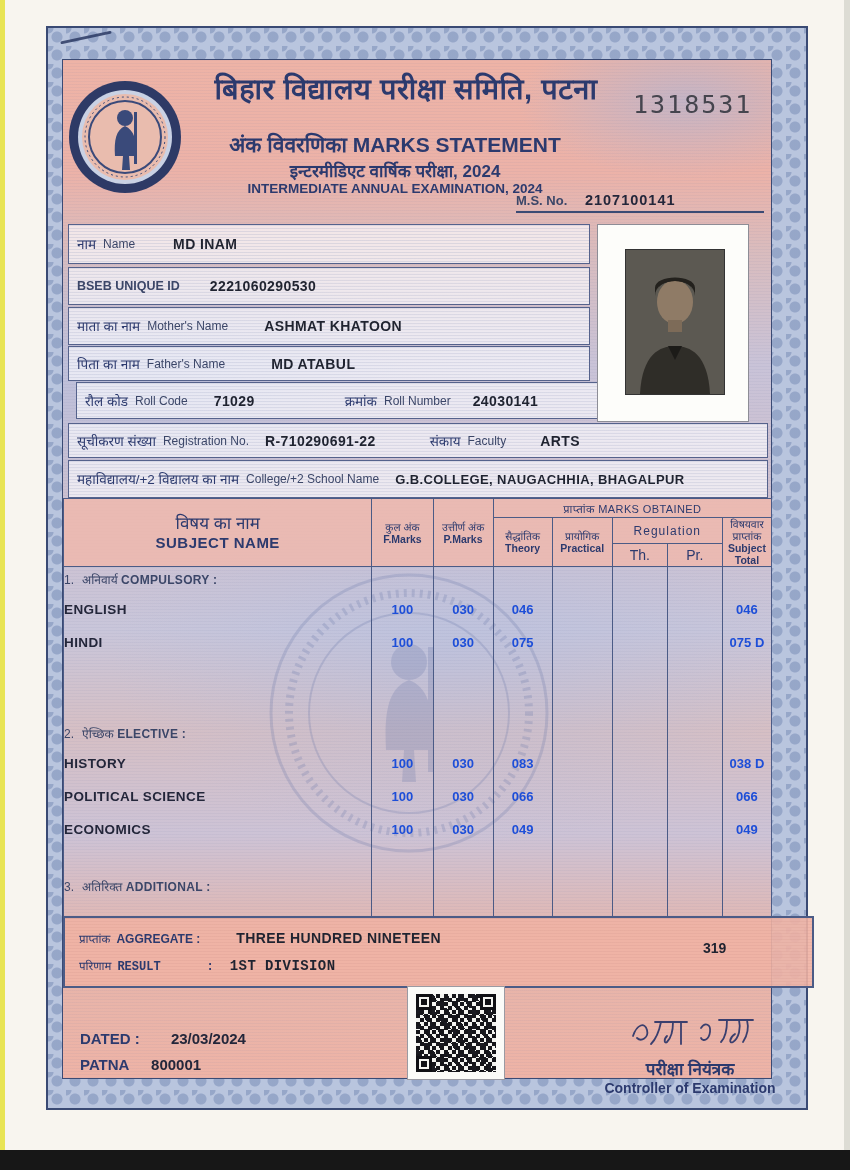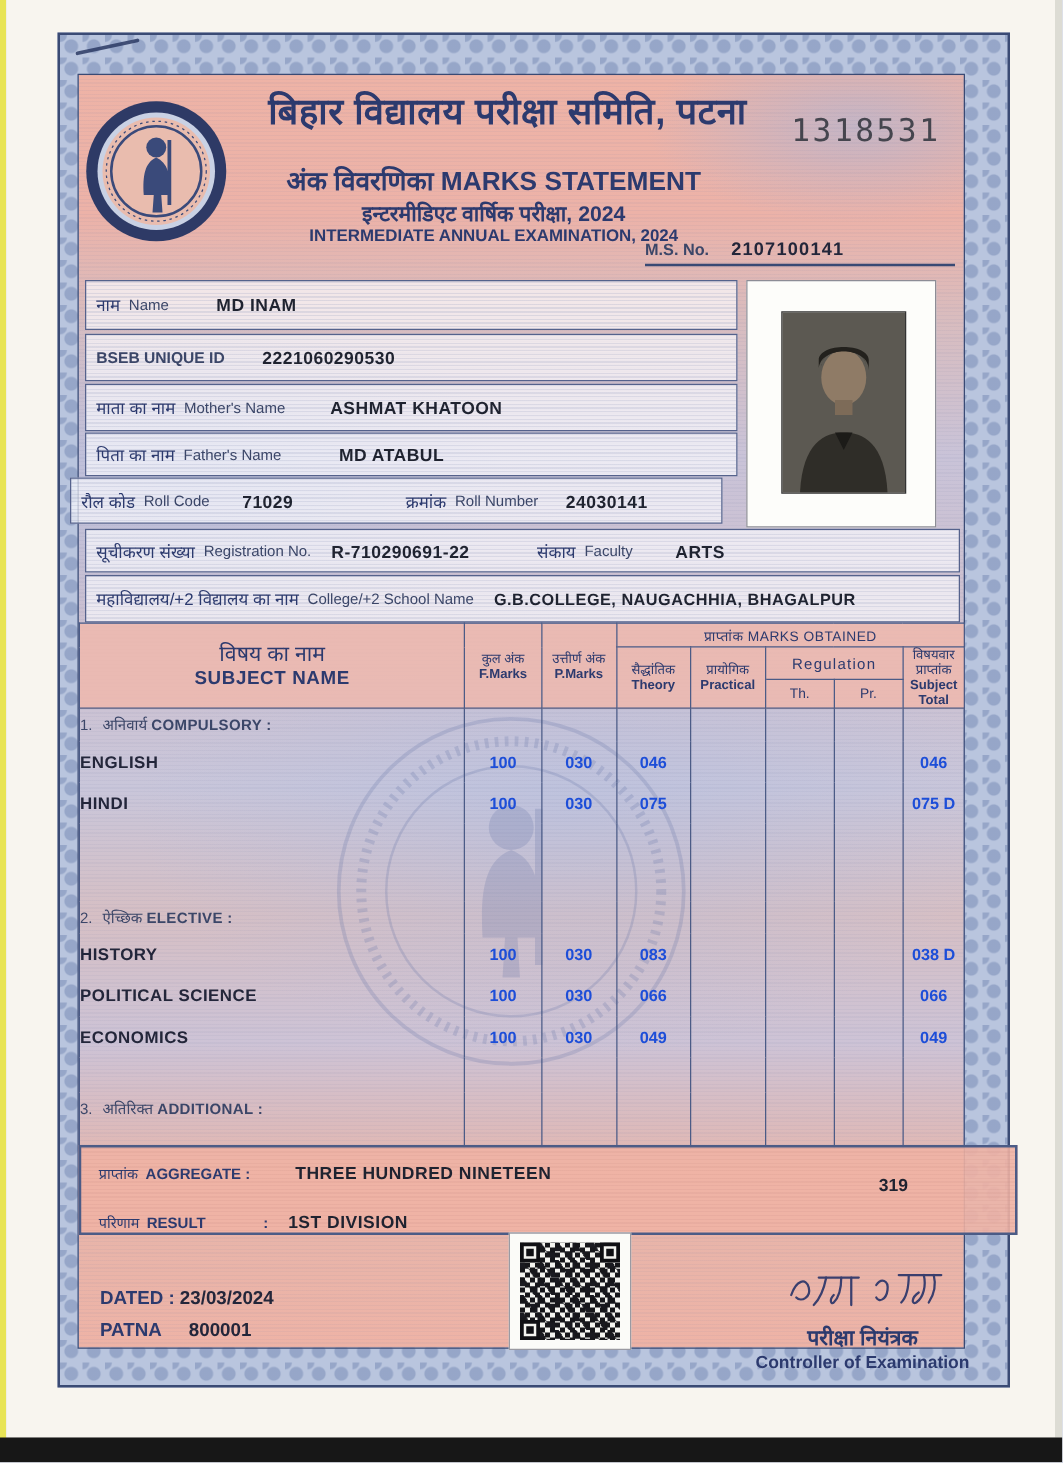--- a/index.html
+++ b/index.html
@@ -54,21 +54,21 @@
                  font-weight:normal;}
   table.marks td{border-left:1px solid #4b5b86;border-right:1px solid #4b5b86;padding:0;vertical-align:middle;}
   table.marks{border:1px solid #4b5b86;}
   tr.last-row td{border-bottom:1px solid #4b5b86;}
   .h-hi{display:block;font-size:10.5px;color:#2c3a6e;line-height:12px;}
   .h-en{display:block;font-size:10.5px;font-weight:bold;color:#2c3a6e;line-height:12px;}
   .h-subj .h-hi{font-size:17px;line-height:20px;}
   .h-subj .h-en{font-size:15px;line-height:18px;letter-spacing:.5px;}
   .h-obt{font-size:11px;font-weight:bold;letter-spacing:.4px;}
   .h-reg{font-size:12px;letter-spacing:1px;color:#2c3a6e;}
-  .h-thpr{font-size:11px;font-weight:bold;}
+  .h-thpr{font-size:14px;font-weight:bold;}
   .sec-lbl{font-size:12px;color:#3b4668;padding-left:8px;}
   .sec-lbl .no{margin-right:8px;}
   .sec-lbl .en{font-weight:bold;letter-spacing:.3px;}
   td.subj{font-size:13.5px;font-weight:bold;color:#23263a;padding-left:42px;letter-spacing:.4px;}
   td.num{text-align:center;font-size:13px;font-weight:bold;color:#1d4ed8;}
   
   .agg{position:absolute;left:63px;top:916px;width:707px;height:68px;border:2px solid #4b5b86;
        background:rgba(240,178,164,.9);
        background-image:repeating-linear-gradient(180deg, rgba(200,140,130,.15) 0 1px, transparent 1px 3px);padding-left:40px;}
   .agg-row{position:absolute;left:14px;display:flex;align-items:baseline;}
@@ -81,21 +81,21 @@
           border:1px solid #9a9aa2;}
   .qr{position:absolute;left:8px;top:7px;width:80px;height:78px;
       background-color:#f4f4f0;
       background-image:
         repeating-conic-gradient(#16161a 0% 25%, transparent 0% 50%),
         repeating-conic-gradient(transparent 0% 25%, #1a1a20 0% 42%, transparent 0% 50%);
       background-size:8px 8px, 14px 14px;}
   .finder{position:absolute;width:16px;height:16px;border:3px solid #101014;background:#f4f4f0;box-sizing:border-box;}
   .finder::after{content:"";position:absolute;left:2px;top:2px;width:6px;height:6px;background:#101014;}
   .dated{position:absolute;left:80px;top:1030px;font-size:15px;font-weight:bold;color:#2c3a6e;}
-  .dated .v{color:#23263a;margin-left:0;}
+  .dated .v{color:#23263a;margin-left:27px;}
   .dated .row2{margin-top:9px;}
   .sign-block{position:absolute;left:592px;top:1014px;width:196px;text-align:center;}
   .sign-hi{font-size:17px;font-weight:bold;color:#2c3a6e;margin-top:1px;}
   .sign-en{font-size:14px;font-weight:bold;color:#2c3a6e;}
   .wm{position:absolute;left:268px;top:572px;opacity:.22;pointer-events:none;}
 </style>
 </head>
 <body>
 
 <div class="page">
@@ -141,21 +141,21 @@
   <div class="field" style="left:68px;top:346px;width:520px;height:33px;">
     <span class="lbl-hi" style="margin-left:8px;">पिता का नाम</span>
     <span class="lbl-en">Father's Name</span>
     <span class="val" style="margin-left:46px;">MD ATABUL</span>
   </div>
   <div class="field" style="left:68px;top:307px;width:520px;height:36px;">
     <span class="lbl-hi" style="margin-left:8px;">माता का नाम</span>
     <span class="lbl-en">Mother's Name</span>
     <span class="val" style="margin-left:36px;">ASHMAT KHATOON</span>
   </div>
-  <div class="field" style="left:56px;top:382px;width:520px;height:35px;">
+  <div class="field" style="left:76px;top:382px;width:520px;height:35px;">
     <span class="lbl-hi" style="margin-left:8px;">रौल कोड</span>
     <span class="lbl-en">Roll Code</span>
     <span class="val" style="margin-left:26px;">71029</span>
     <span class="lbl-hi" style="margin-left:90px;">क्रमांक</span>
     <span class="lbl-en">Roll Number</span>
     <span class="val" style="margin-left:22px;">24030141</span>
   </div>
   <div class="field" style="left:68px;top:423px;width:698px;height:33px;">
     <span class="lbl-hi" style="margin-left:8px;">सूचीकरण संख्या</span>
     <span class="lbl-en">Registration No.</span>
@@ -354,21 +354,21 @@
     </tbody>
   </table>
 
   <div class="agg">
     <div class="agg-row" style="top:12px;">
       <span class="lh">प्राप्तांक</span>
       <span class="le">AGGREGATE :</span>
       <span class="words" style="margin-left:36px;">THREE HUNDRED NINETEEN</span>
     </div>
     <div class="agg-total">319</div>
-    <div class="agg-row" style="top:51px;">
+    <div class="agg-row" style="top:40px;font-family:Liberation Mono, monospace;">
       <span class="lh">परिणाम</span>
       <span class="le">RESULT</span>
       <span class="le" style="margin-left:46px;">:</span>
       <span class="words" style="margin-left:16px;">1ST DIVISION</span>
     </div>
   </div>
 
   <div class="qr-box">
     <div class="qr">
       <div class="finder" style="left:0;top:0;"></div>

